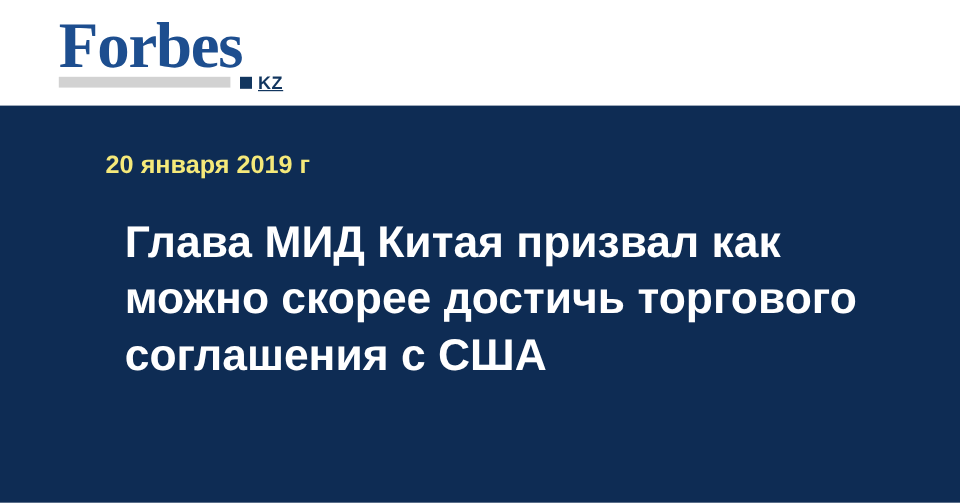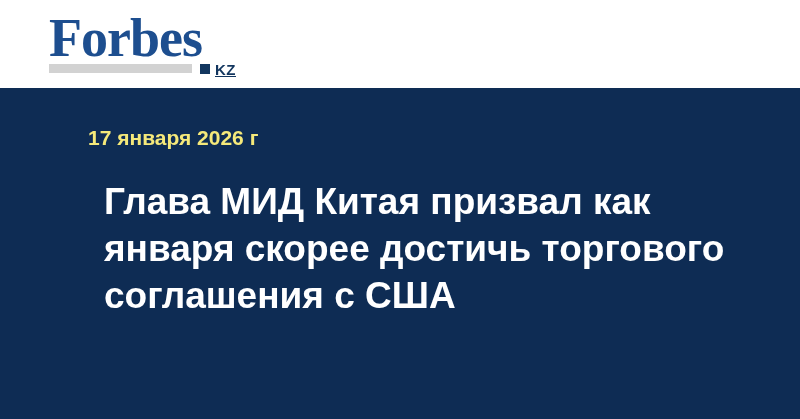--- a/index.html
+++ b/index.html
@@ -132,22 +132,22 @@
   <div class="header">
     <div class="logo">
       <div class="logo-wordmark">Forbes</div>
       <div class="logo-rule"></div>
       <div class="logo-square"></div>
       <div class="logo-kz">KZ</div>
     </div>
   </div>
 
   <div class="hero">
-    <div class="hero-date">17 января 2026 г</div>
+    <div class="hero-date">20 января 2019 г</div>
 
     <div class="hero-headline">
       <span class="hl-line">Глава МИД Китая призвал как</span>
-      <span class="hl-line">января скорее достичь торгового</span>
+      <span class="hl-line">можно скорее достичь торгового</span>
       <span class="hl-line">соглашения с США</span>
     </div>
   </div>
 
 </div>
 
 </body></html>

